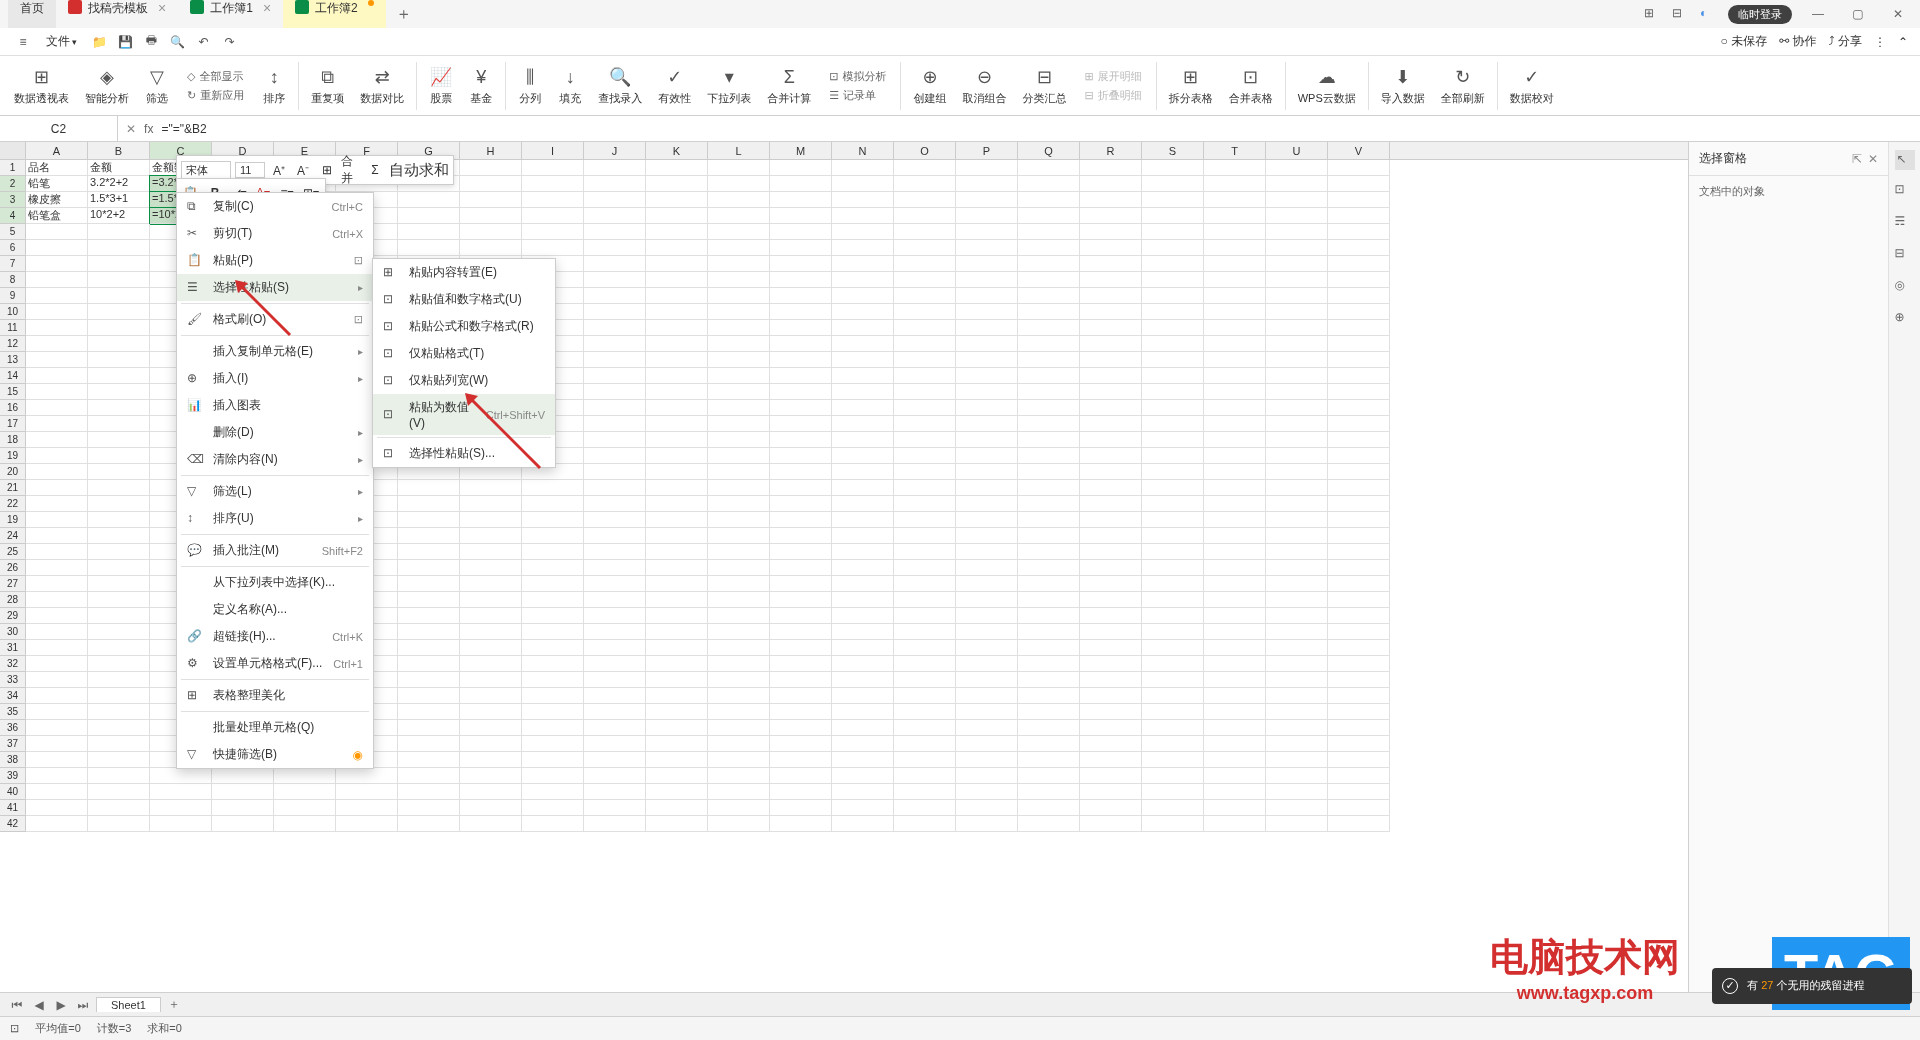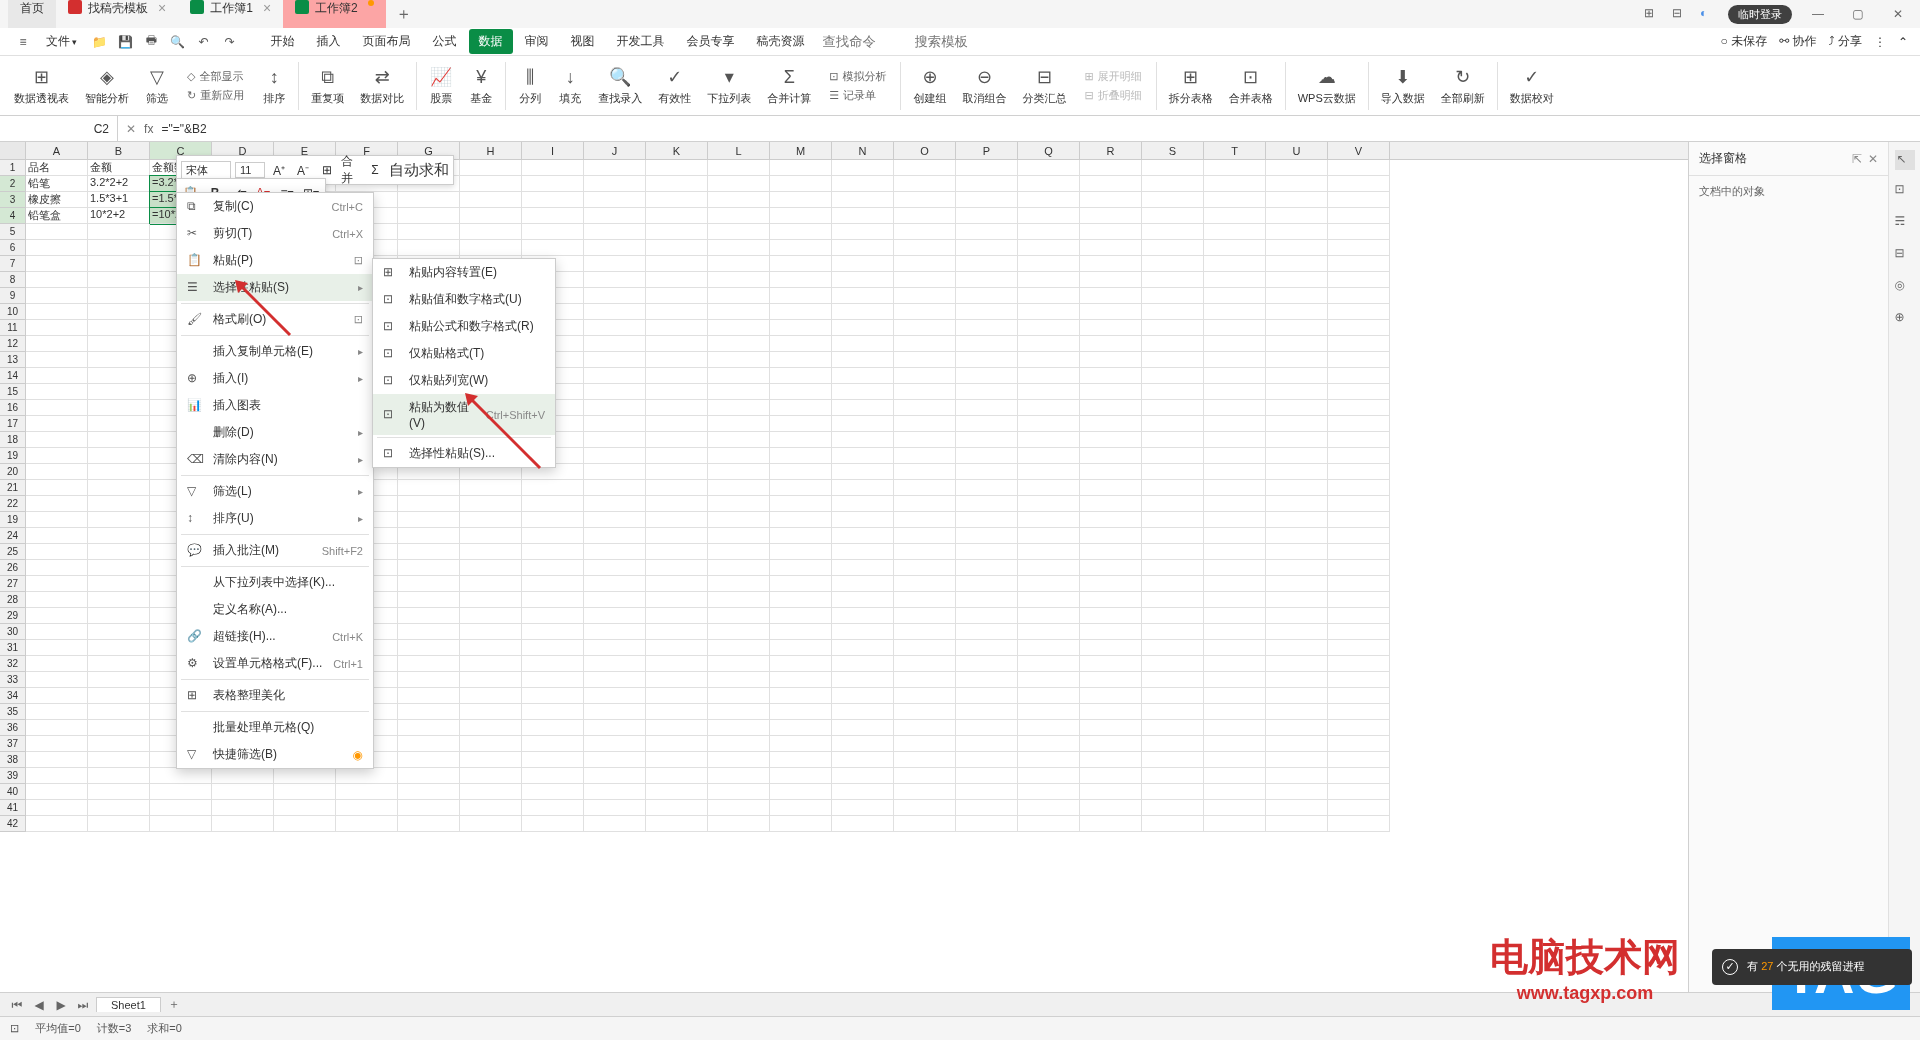--- a/index.html
+++ b/index.html
@@ -1,20 +1,20 @@
 <!DOCTYPE html>
 <html><head>
 <meta charset="utf-8">
 <style>
 *{margin:0;padding:0;box-sizing:border-box;font-family:"Microsoft YaHei",Arial,sans-serif}
 body{font-size:12px;background:#fff;color:#333;overflow:hidden;width:1920px;height:1040px;position:relative}
 .title-bar{height:28px;background:#f5f5f5;display:flex;align-items:center;padding:0 8px}
 .tab{display:flex;align-items:flex-start;padding:0 12px;height:28px;cursor:pointer;gap:6px}
 .tab.home{background:#e8e8e8}
-.tab.active{background:#fca5a5}
+.tab.active{background:#fef9c3}
 .tab-icon{width:14px;height:14px;display:inline-block}
 .tab-icon.red{background:#d32f2f;border-radius:2px}
 .tab-icon.green{background:#0a8d46;border-radius:2px}
 .tab-close{color:#999;font-size:14px;margin-left:4px}
 .tab-plus{color:#666;font-size:16px;padding:0 10px}
 .title-right{margin-left:auto;display:flex;align-items:center;gap:12px}
 .title-ico{width:16px;height:16px;color:#666}
 .login-btn{background:#404040;color:#fff;padding:2px 10px;border-radius:10px;font-size:11px}
 .win-btn{width:28px;height:28px;display:flex;align-items:center;justify-content:center;color:#666}
 .menu-row{height:28px;display:flex;align-items:center;border-bottom:1px solid #e0e0e0;padding:0 12px;gap:4px}
@@ -26,21 +26,21 @@
 .menu-right{margin-left:auto;display:flex;align-items:center;gap:12px}
 .search-box{width:90px;padding:2px 6px;border:none;outline:none;color:#999}
 .ribbon{height:60px;display:flex;align-items:center;border-bottom:1px solid #d0d0d0;padding:0 6px}
 .rb-group{display:flex;flex-direction:column;align-items:center;padding:0 8px;height:56px;justify-content:center;cursor:pointer}
 .rb-ico{width:24px;height:24px;color:#555;display:flex;align-items:center;justify-content:center;font-size:18px}
 .rb-label{font-size:11px;color:#333;margin-top:2px}
 .rb-sep{width:1px;height:48px;background:#e0e0e0;margin:0 4px}
 .rb-stack{display:flex;flex-direction:column;padding:0 6px;gap:2px;font-size:11px;color:#666}
 .rb-stack-item{display:flex;align-items:center;gap:4px;padding:1px 4px}
 .formula-row{height:26px;display:flex;align-items:center;border-bottom:1px solid #d0d0d0}
-.cell-name{width:118px;padding:0 8px;border-right:1px solid #d0d0d0;text-align:right;height:26px;line-height:26px}
+.cell-name{width:118px;padding:0 16px;border-right:1px solid #d0d0d0;text-align:center;height:26px;line-height:26px}
 .fx-area{display:flex;align-items:center;padding:0 8px;flex:1;gap:8px}
 .fx-label{color:#666}
 .main-area{display:flex;height:calc(100% - 170px);position:relative}
 .spreadsheet{flex:1;position:relative;overflow:hidden}
 .col-headers{display:flex;height:18px;background:#f0f0f0;border-bottom:1px solid #ccc}
 .corner{width:26px;background:#e8e8e8;border-right:1px solid #ccc}
 .col-h{width:62px;text-align:center;border-right:1px solid #ccc;line-height:18px;font-size:11px;color:#333}
 .col-h.sel{background:#d4e8d4}
 .grid-body{display:flex}
 .row-headers{display:flex;flex-direction:column;background:#f0f0f0}
@@ -67,21 +67,21 @@
 .ctx-arrow{color:#888;font-size:10px}
 .ctx-sep{height:1px;background:#e0e0e0;margin:2px 4px}
 .submenu{position:absolute;left:372px;top:258px;width:184px;background:#fff;border:1px solid #ccc;box-shadow:0 4px 12px rgba(0,0,0,.2);z-index:21}
 .status-bar{position:absolute;bottom:0;left:0;right:0;height:24px;background:#f5f5f5;border-top:1px solid #d0d0d0;display:flex;align-items:center;padding:0 10px;font-size:11px;color:#555;gap:16px}
 .sheet-tabs{position:absolute;bottom:24px;left:0;right:0;height:24px;background:#f0f0f0;border-top:1px solid #d0d0d0;display:flex;align-items:center;padding:0 8px;gap:4px}
 .sheet-tab{padding:1px 14px;background:#fff;border:1px solid #ccc;border-bottom:none;font-size:11px}
 .sheet-nav{width:18px;text-align:center;color:#666}
 .arrow{position:absolute;z-index:30;pointer-events:none}
 .arrow-line{stroke:#d32f2f;stroke-width:3;fill:none}
 .arrow-head{fill:#d32f2f}
-.notification{position:absolute;right:8px;bottom:55px;width:200px;background:#333;color:#fff;padding:10px;border-radius:4px;font-size:11px;z-index:50}
+.notification{position:absolute;right:8px;bottom:36px;width:200px;background:#333;color:#fff;padding:10px;border-radius:4px;font-size:11px;z-index:50}
 .notif-num{color:#ff9800}
 .watermark1{position:absolute;right:240px;bottom:36px;font-size:38px;font-weight:bold;color:#d32f2f;z-index:40;font-family:"SimHei"}
 .watermark1 .sub{font-size:18px;display:block;text-align:center}
 .watermark2{position:absolute;right:10px;bottom:30px;font-size:56px;font-weight:bold;color:#fff;background:#2196f3;padding:4px 12px;z-index:41}
 .pin-icons{margin-left:auto;color:#888;display:flex;gap:6px}
 .dot-unsaved{width:6px;height:6px;background:#ff9800;border-radius:50%;display:inline-block;margin-left:4px}
 </style>
 </head>
 <body>
 
@@ -125,34 +125,20 @@
   <span class="file-btn">
       <span>文件</span>
       <span style="font-size:9px">▾</span>
     </span>
   <span class="qat-icon">📁</span>
   <span class="qat-icon">💾</span>
   <span class="qat-icon">🖶</span>
   <span class="qat-icon">🔍</span>
   <span class="qat-icon">↶</span>
   <span class="qat-icon">↷</span>
-  <div class="menu-tabs">
-    <span class="menu-tab">开始</span>
-    <span class="menu-tab">插入</span>
-    <span class="menu-tab">页面布局</span>
-    <span class="menu-tab">公式</span>
-    <span class="menu-tab active">数据</span>
-    <span class="menu-tab">审阅</span>
-    <span class="menu-tab">视图</span>
-    <span class="menu-tab">开发工具</span>
-    <span class="menu-tab">会员专享</span>
-    <span class="menu-tab">稿壳资源</span>
-    <input class="search-box" placeholder="查找命令" style="">
-    <input class="search-box" placeholder="搜索模板" style="">
-  </div>
   <div class="menu-right">
     <span>○ <span>未保存</span></span>
     <span>⚯ <span>协作</span></span>
     <span>⤴ <span>分享</span></span>
     <span>⋮</span>
     <span>⌃</span>
   </div>
 </div>
 
 

